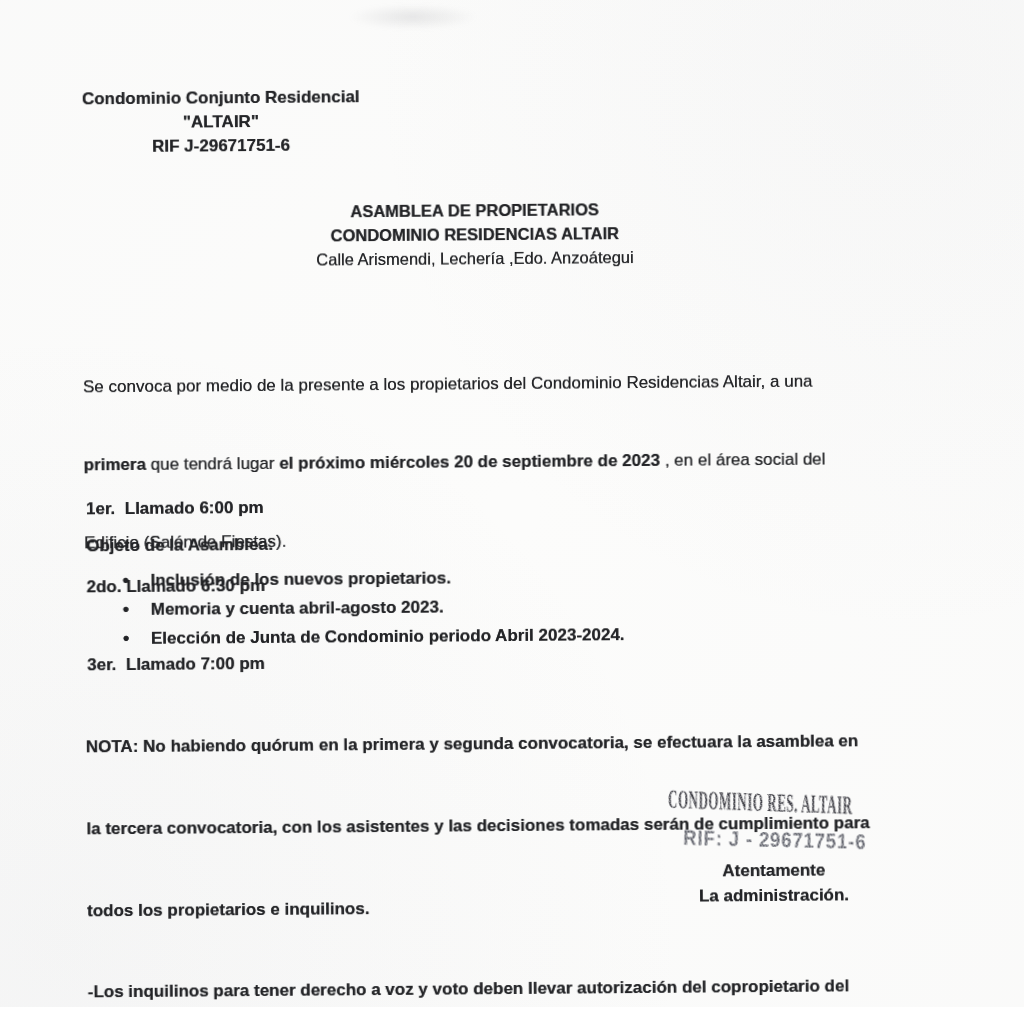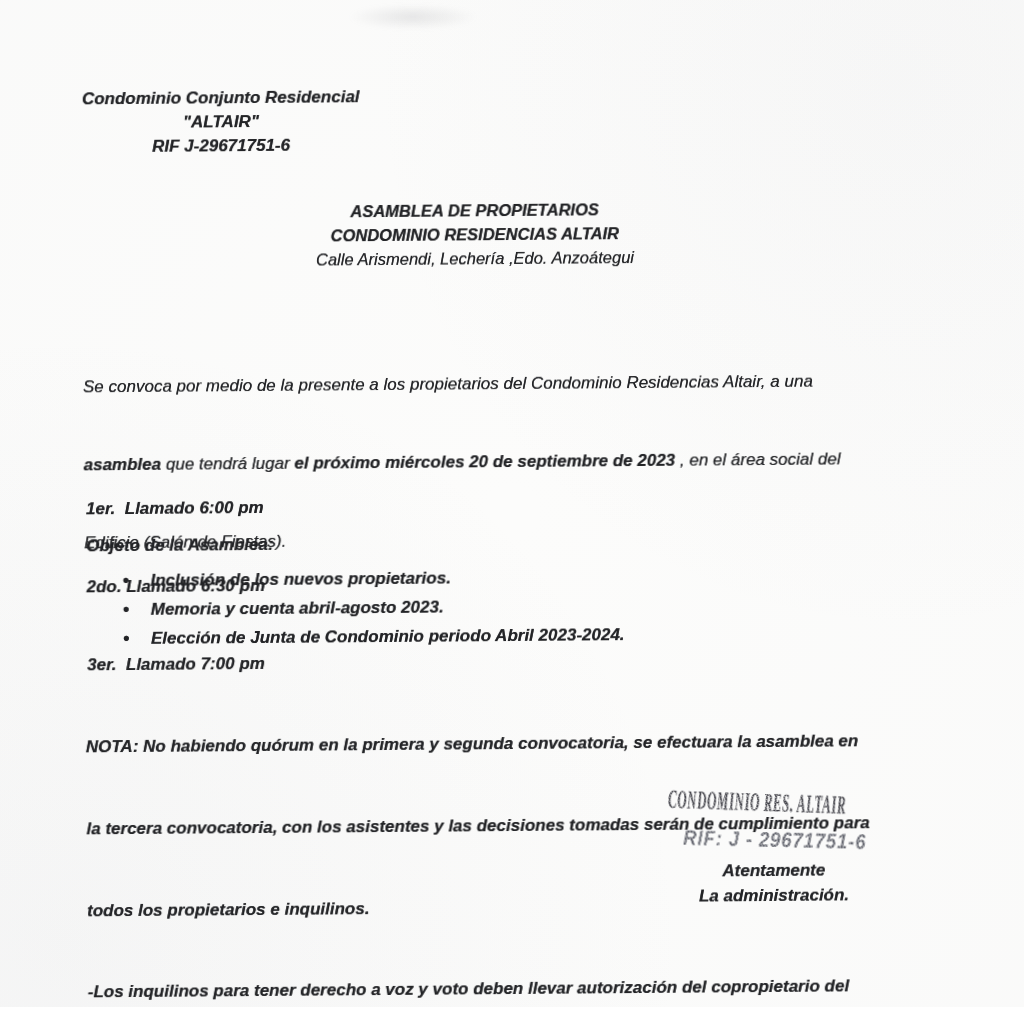--- a/index.html
+++ b/index.html
@@ -11,21 +11,20 @@
   }
   .page {
     position:relative;
     width:1024px; height:1024px;
     background:
       radial-gradient(ellipse at 88% 8%, rgba(170,172,182,0.05), transparent 42%),
       radial-gradient(ellipse at 6% 92%, rgba(170,172,182,0.07), transparent 46%),
       radial-gradient(ellipse at 50% 50%, rgba(255,255,255,0), rgba(210,212,218,0.05)),
       linear-gradient(#fcfcfb, #fcfcfb);
     overflow:hidden;
-    font-style:italic;
   }
   .content {
     position:absolute; inset:0;
     transform:rotate(-0.45deg);
     transform-origin:50% 50%;
     filter:blur(0.28px);
     color:#222326;
   }
   .txt { text-shadow:0 0 0.5px rgba(34,35,38,0.8); }
 
@@ -116,21 +115,21 @@
     </div>
 
     <div class="doc-title txt">
       <div class="bold">ASAMBLEA DE PROPIETARIOS</div>
       <div class="bold">CONDOMINIO RESIDENCIAS ALTAIR</div>
       <div>Calle Arismendi, Lechería ,Edo. Anzoátegui</div>
     </div>
 
     <div class="intro txt">
       <div>Se convoca por medio de la presente a los propietarios del Condominio Residencias Altair, a una</div>
-      <div><b>asamblea</b><span> que tendrá lugar </span><b>el próximo miércoles 20 de septiembre de 2023</b><span> , en el área social del</span></div>
+      <div><b>primera</b><span> que tendrá lugar </span><b>el próximo miércoles 20 de septiembre de 2023</b><span> , en el área social del</span></div>
       <div>Edificio (Salón de Fiestas).</div>
     </div>
 
     <div class="llamados txt">
       <div>1er.  Llamado 6:00 pm</div>
       <div>2do. Llamado 6:30 pm</div>
       <div>3er.  Llamado 7:00 pm</div>
     </div>
 
     <div class="agenda txt">

